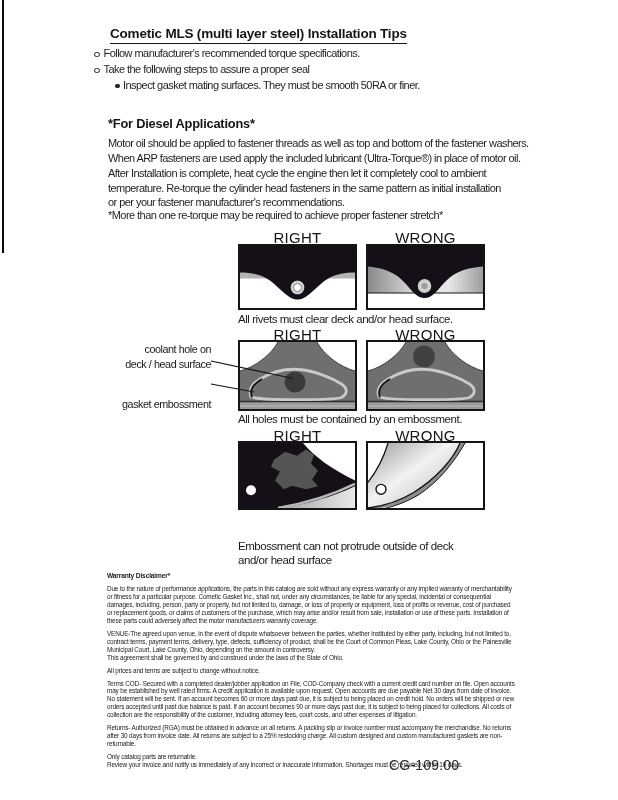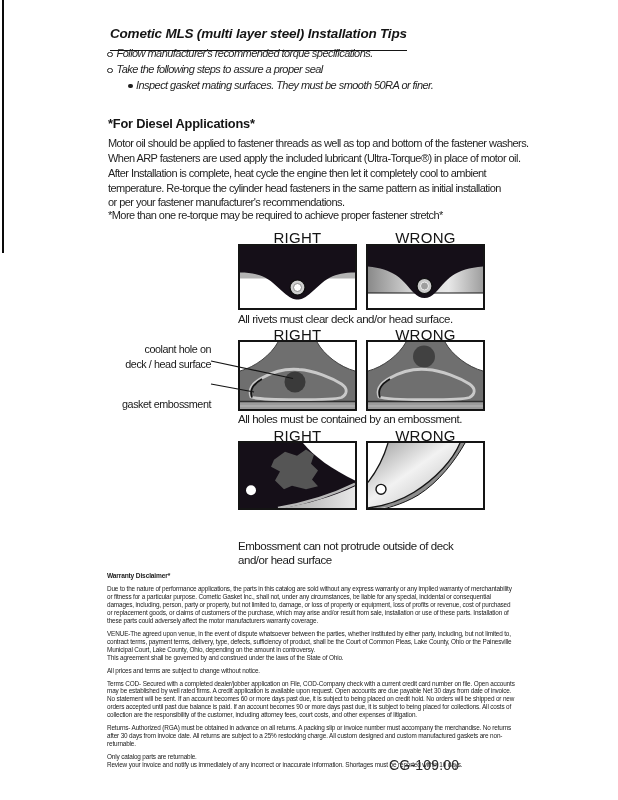--- a/index.html
+++ b/index.html
@@ -4,23 +4,23 @@
 <style>
   html,body{margin:0;padding:0;background:#ffffff;}
   .page{
     position:relative;width:618px;height:800px;background:#ffffff;overflow:hidden;
     font-family:"Liberation Sans","DejaVu Sans",sans-serif;color:#1f1f1f;
   }
   .scan-line{position:absolute;left:2px;top:0;width:2px;height:253px;background:#0a0a0a;}
   .title{
     position:absolute;left:110px;top:26px;margin:0;
     font-size:13.5px;font-weight:700;letter-spacing:-0.2px;color:#151515;
-    border-bottom:1.5px solid #151515;padding-bottom:9px;display:inline-block;font-style:italic;
+    border-bottom:1.5px solid #151515;padding-bottom:2px;display:inline-block;
   }
-  .bullets{position:absolute;left:107px;top:47px;font-style:italic;}
+  .bullets{position:absolute;left:94px;top:47px;}
   .b-row{display:flex;align-items:flex-start;height:16px;font-size:11px;letter-spacing:-0.55px;white-space:nowrap;}
   .b-row.sub{padding-left:21px;}
   .marker-o{flex:0 0 auto;width:3.5px;height:3.5px;border:1px solid #1f1f1f;border-radius:50%;margin:4.5px 4px 0 0;}
   .marker-dot{flex:0 0 auto;width:4.5px;height:4.5px;background:#1f1f1f;border-radius:50%;margin:4.5px 3.5px 0 0;}
   .h2{position:absolute;left:108px;top:116px;margin:0;font-size:12.8px;font-weight:700;letter-spacing:-0.2px;color:#151515;}
   .para{
     position:absolute;left:108px;margin:0;width:560px;
     font-size:11px;line-height:14.6px;letter-spacing:-0.55px;white-space:pre-line;
   }
   .dg-label{position:absolute;width:119px;text-align:center;font-size:15px;letter-spacing:0.3px;color:#141414;}

